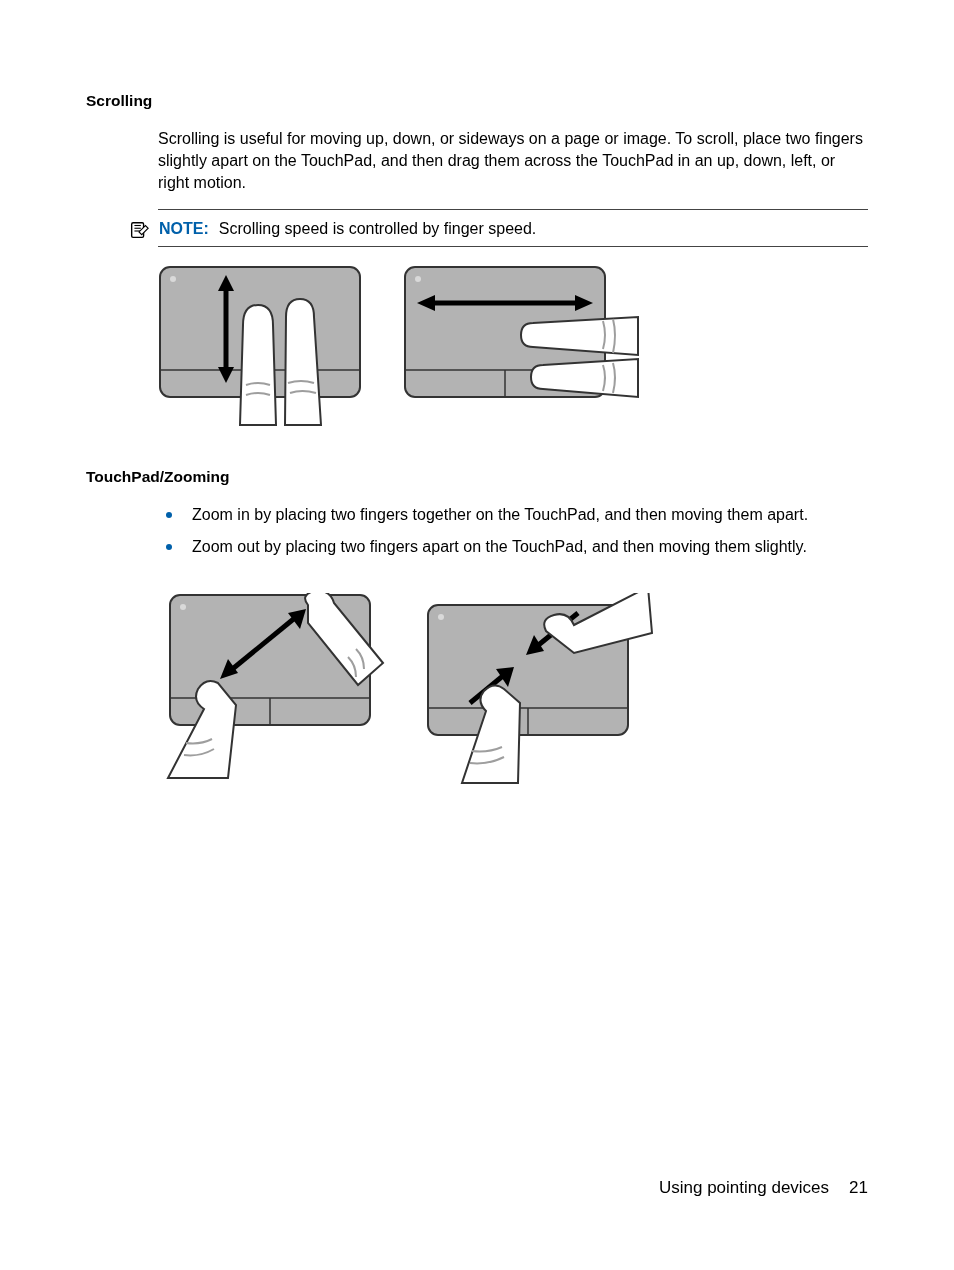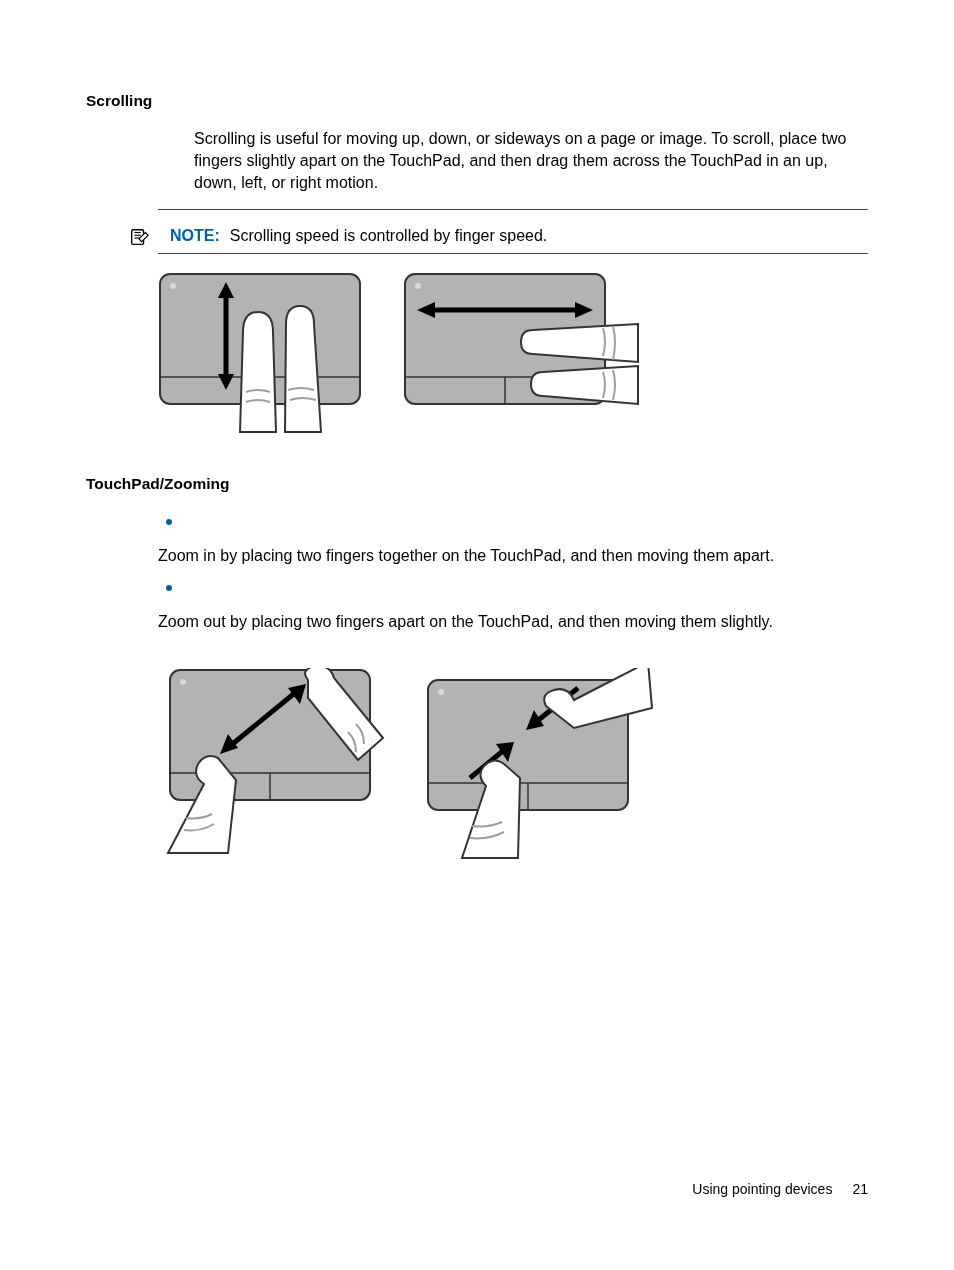--- a/index.html
+++ b/index.html
@@ -19,36 +19,36 @@
     padding: 90px 86px 0 86px;
     height: 100%;
   }
   .h-blue {
     color: #000000;
     font-weight: bold;
     font-size: 15.5px;
     margin-bottom: 16px;
   }
   .body-indent {
-    margin-left: 108px;
+    margin-left: 72px;
   }
   .para {
     margin-bottom: 14px;
   }
 
   .note-box {
     margin-top: 12px;
     margin-bottom: 18px;
     border-top: 1px solid #444;
     border-bottom: 1px solid #444;
-    padding: 15px 0 6px 0;
+    padding: 8px 0 6px 0;
     margin-left: 72px;
     display: flex;
     align-items: flex-end;
-    gap: 22px;
+    gap: 11px;
   }
   .note-icon {
     width: 20px;
     height: 20px;
     flex: 0 0 auto;
     margin-left: -30px;
     margin-top: 0px;
   }
   .note-label {
     color: #0060aa;
@@ -65,37 +65,36 @@
 
   .bullets {
     margin-left: 72px;
     padding: 0;
   }
   .bullet {
     display: flex;
     align-items: flex-start;
     gap: 20px;
     margin-bottom: 10px;
-    flex-direction: column;
   }
   .bullet-dot {
     width: 6px;
     height: 6px;
     background: #0060aa;
     border-radius: 50%;
     margin-top: 8px;
     margin-left: 8px;
     flex: 0 0 auto;
   }
 
   .footer {
     position: absolute;
     bottom: 70px;
     right: 86px;
-    font-size: 14px;
+    font-size: 17px;
     display: flex;
     gap: 20px;
   }
 
   
   svg { display: block; }
 
   .section-gap { height: 24px; }
 </style>
 </head>

